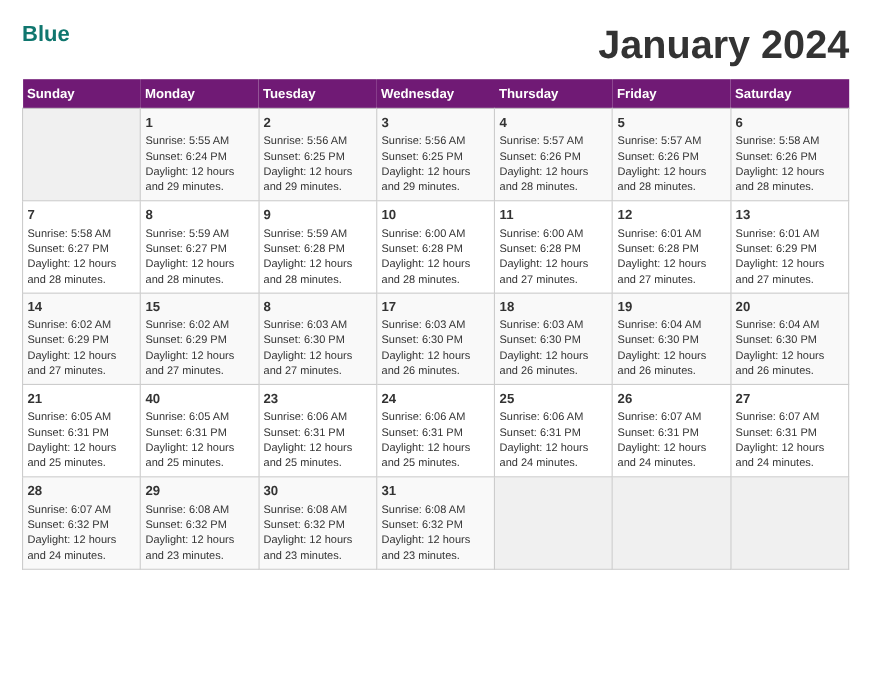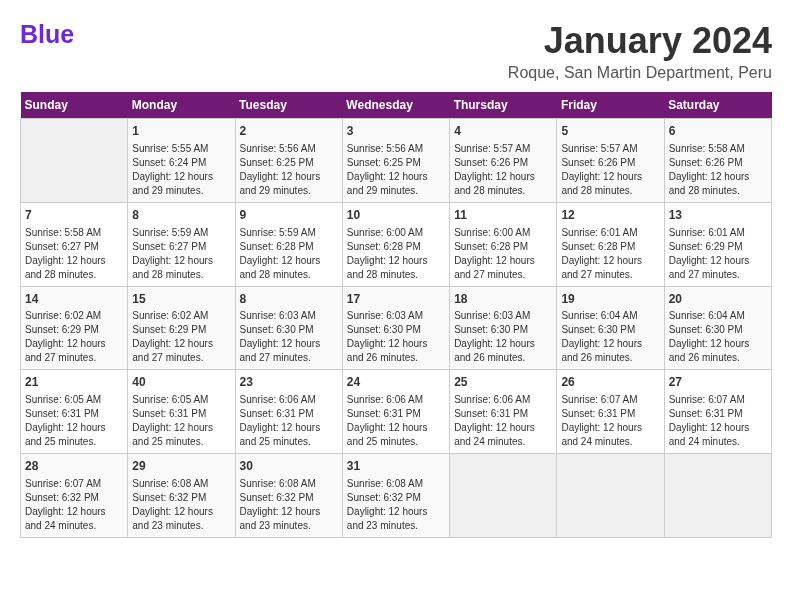--- a/index.html
+++ b/index.html
@@ -24,23 +24,23 @@
     .logo-text {
       display: flex;
       align-items: center;
     }
     .logo-general {
       font-size: 20px;
       font-weight: bold;
       color: #333;
     }
     .logo-blue {
-      font-size: 25px;
-      font-weight: bold;
-      color: #6d28d9;
+      font-size: 20px;
+      font-weight: bold;
+      color: #0f766e;
     }
     .logo-bird {
       width: 28px;
       height: 22px;
       margin-left: 2px;
     }
     .title-section {
       text-align: right;
     }
     .calendar-title {
@@ -97,21 +97,20 @@
   </style>
 </head>
 <body>
 
 <div class="header">
   <div class="logo">
     <span class="logo-blue">Blue</span>
   </div>
   <div class="title-section">
     <div class="calendar-title">January 2024</div>
-    <div class="calendar-subtitle">Roque, San Martin Department, Peru</div>
   </div>
 </div>
 
 <table>
   <thead>
     <tr>
     <th>Sunday</th>
         <th>Monday</th>
         <th>Tuesday</th>
         <th>Wednesday</th>

